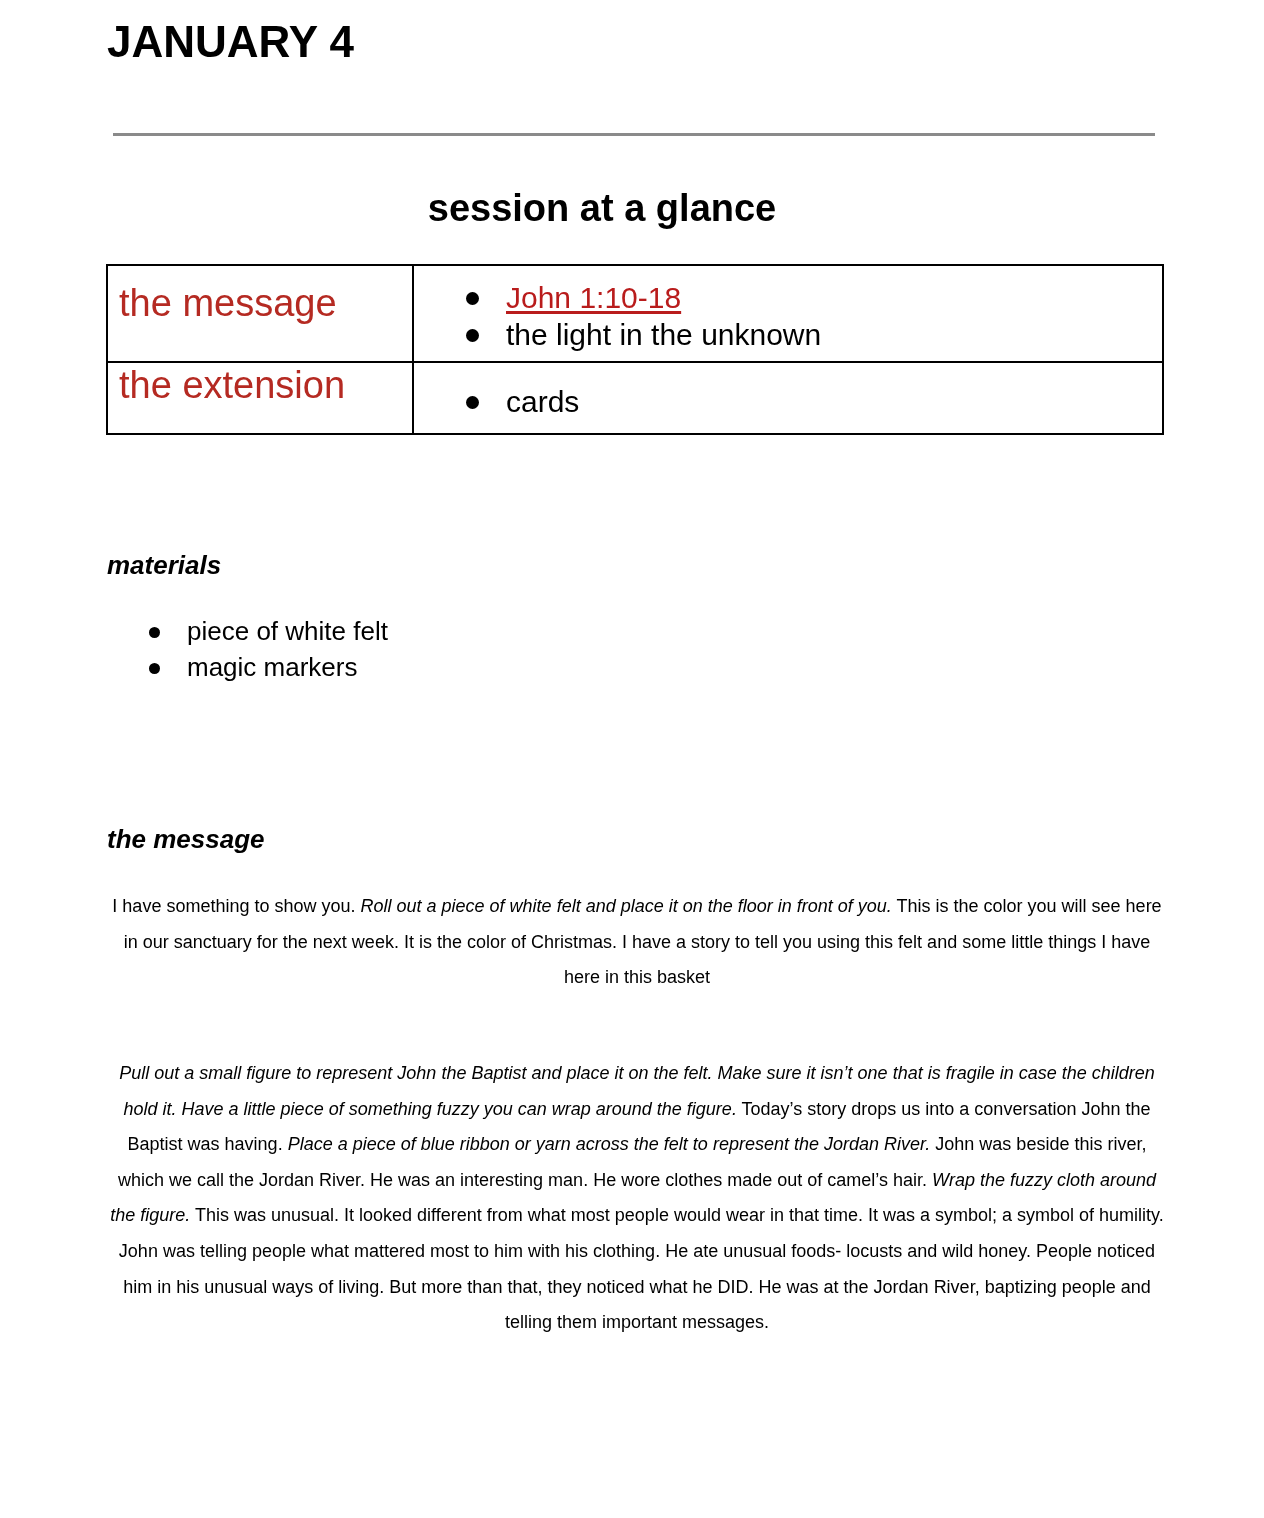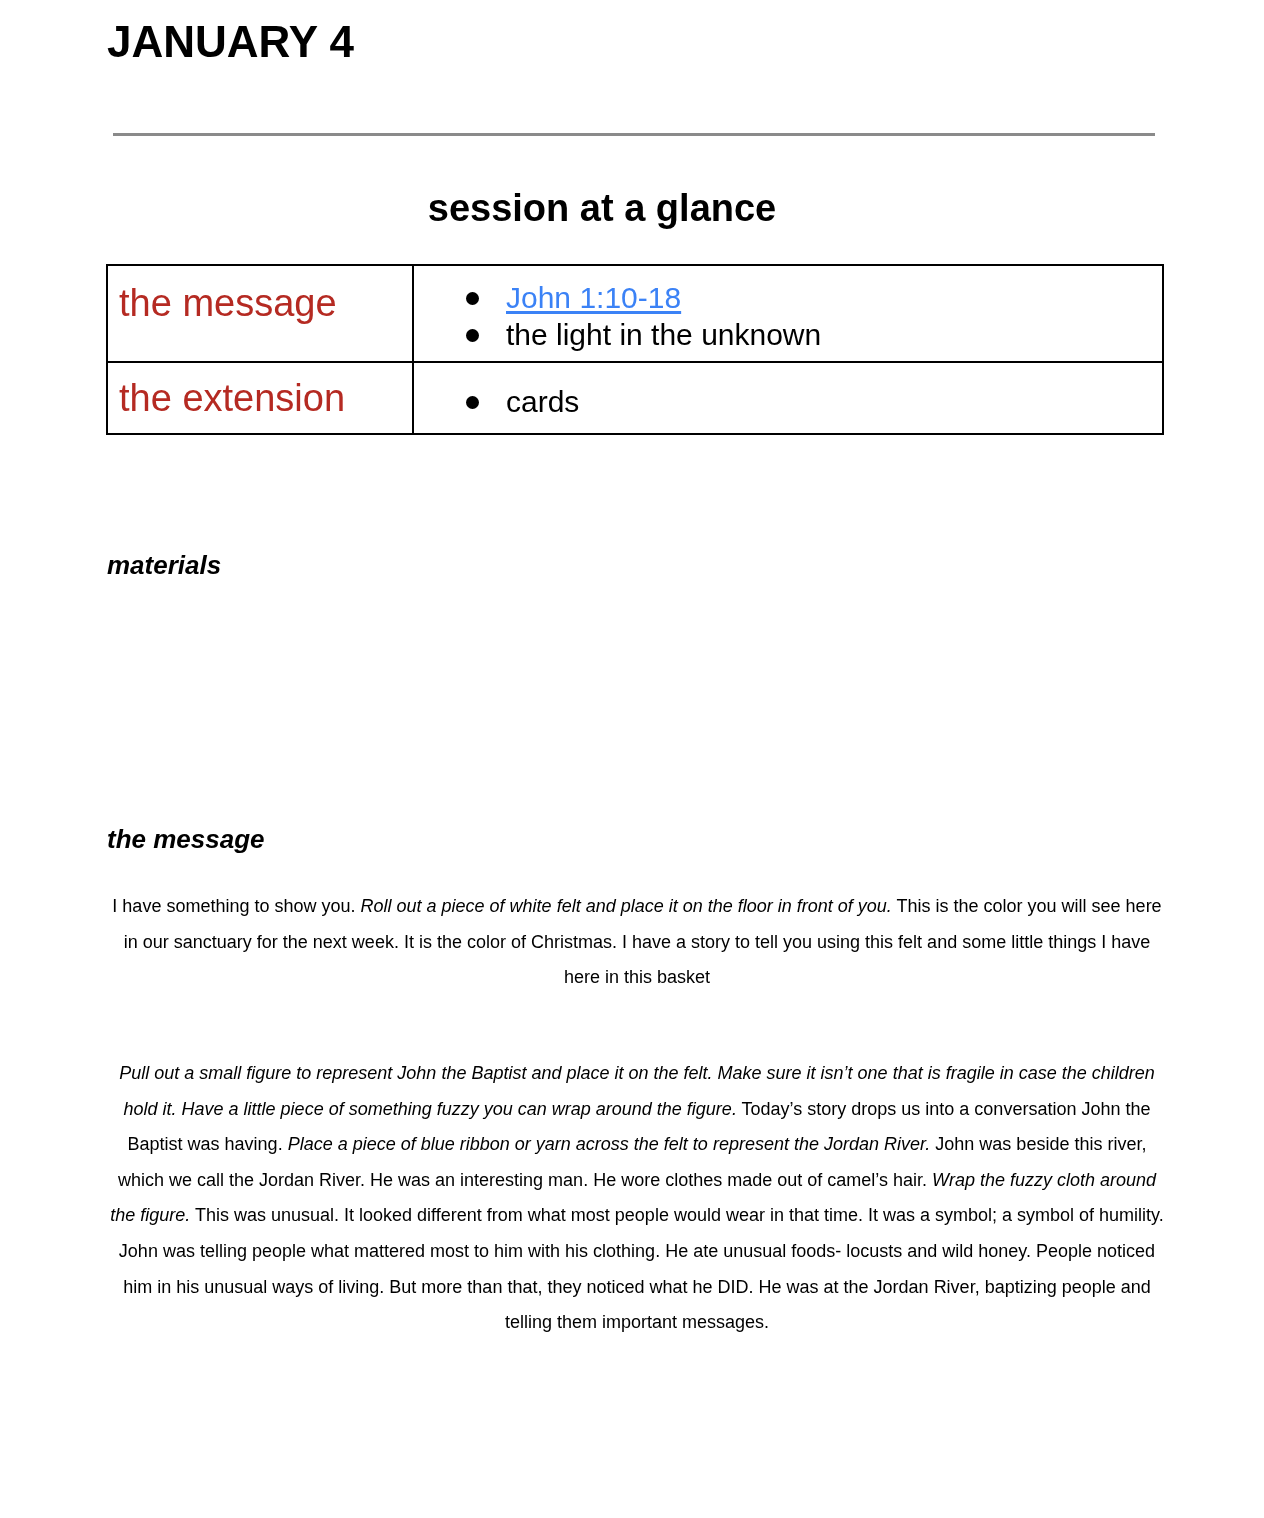--- a/index.html
+++ b/index.html
@@ -58,21 +58,21 @@
     }
     .glance-table .label-cell {
       width: 293px;
       color: #b52a22;
       font-size: 38px;
       padding-left: 11px;
     }
     .row1 td { height: 95px; }
     .row2 td { height: 70px; }
     .row1 .label-cell span { display: block; padding-top: 15px; line-height: 44px; }
-    .row2 .label-cell span { display: block; padding-top: 13px; line-height: 44px; }
+    .row2 .label-cell span { display: block; line-height: 44px; }
     .glance-table ul {
       margin: 0;
       padding: 0;
       list-style: none;
     }
     .glance-table li {
       position: relative;
       padding-left: 92px;
       font-size: 30px;
       line-height: 37px;
@@ -82,21 +82,21 @@
       left: 52px;
       top: 13px;
       width: 13px;
       height: 13px;
       border-radius: 50%;
       background: #000000;
     }
     .row1 ul { padding-top: 13px; }
     .row2 ul { padding-top: 20px; }
     a.scripture-link {
-      color: #3b82f6;
+      color: #b91c1c;
       text-underline-offset: 3px;
     }
     .section-heading {
       position: absolute;
       left: 107px;
       margin: 0;
       font-size: 26px;
       font-weight: bold;
       font-style: italic;
       line-height: 36px;
@@ -180,20 +180,28 @@
         </li>
       </ul>
     </td>
   </tr>
 </tbody>
   </table>
 
 <h3 class="section-heading materials-heading">materials</h3>
 
 <ul class="materials-list">
+  <li>
+    <span class="bullet"></span>
+    <span>piece of white felt</span>
+  </li>
+  <li>
+    <span class="bullet"></span>
+    <span>magic markers</span>
+  </li>
 </ul>
 
 <h3 class="section-heading message-heading">the message</h3>
 
 <p class="para para1">
   <span>I have something to show you. </span><em>Roll out a piece of white felt and place it on the floor in front of you.</em><span> This is the color you will see here in our sanctuary for the next week. It is the color of Christmas. I have a story to tell you using this felt and some little things I have here in this basket</span>
 </p>
 
 <p class="para para2">
   <em>Pull out a small figure to represent John the Baptist and place it on the felt. Make sure it isn’t one that is fragile in case the children hold it. Have a little piece of something fuzzy you can wrap around the figure.</em><span> Today’s story drops us into a conversation John the Baptist was having. </span><em>Place a piece of blue ribbon or yarn across the felt to represent the Jordan River.</em><span> John was beside this river, which we call the Jordan River. He was an interesting man. He wore clothes made out of camel’s hair. </span><em>Wrap the fuzzy cloth around the figure.</em><span> This was unusual. It looked different from what most people would wear in that time. It was a symbol; a symbol of humility. John was telling people what mattered most to him with his clothing. He ate unusual foods- locusts and wild honey. People noticed him in his unusual ways of living. But more than that, they noticed what he DID. He was at the Jordan River, baptizing people and telling them important messages.</span>

